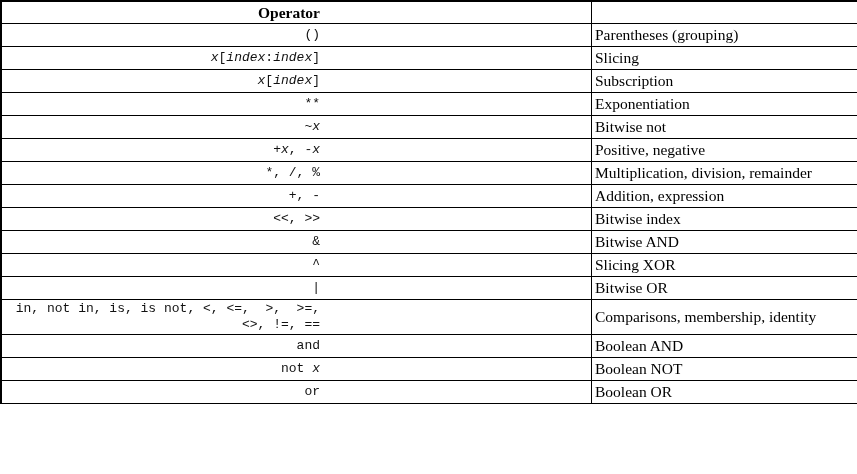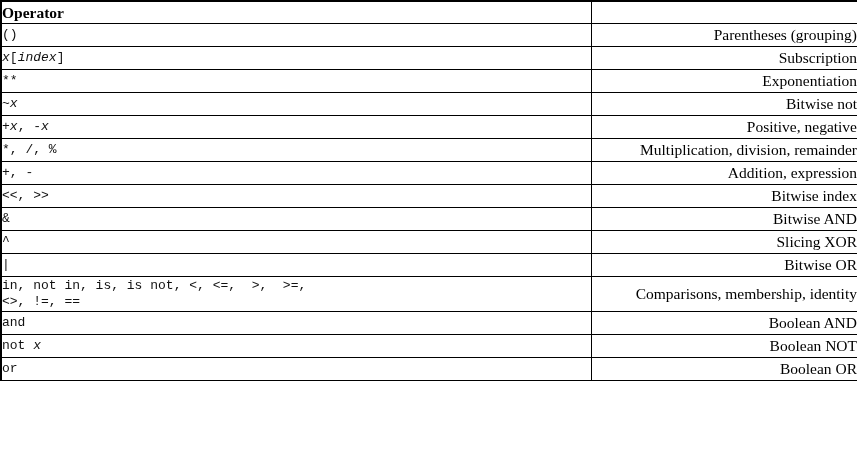--- a/index.html
+++ b/index.html
@@ -21,39 +21,38 @@
     padding: 0;
     vertical-align: middle;
     border-bottom: 1px solid #000;
   }
   td.op {
     width: 589px;
     border-right: 1px solid #000;
   }
   .opbox {
     width: 318px;
-    text-align: left;
+    text-align: right;
     font-family: "Liberation Mono", "DejaVu Sans Mono", monospace;
     font-size: 13px;
     color: #111111;
   }
   .opline {
     display: block;
     white-space: pre;
     line-height: 16px;
   }
   .it { font-style: italic; }
   td.desc {
     font-family: "Liberation Serif", "DejaVu Serif", serif;
     font-size: 15.5px;
     color: #000000;
     padding-left: 3px;
     white-space: nowrap;
     overflow: hidden;
-    text-align: right;
   }
   tr.hdr td { height: 21px; }
   tr.hdr .opbox {
     font-family: "Liberation Serif", "DejaVu Serif", serif;
     font-weight: bold;
     font-size: 15.5px;
     color: #000000;
   }
   tr.r td { height: 22px; }
   tr.tall td { height: 34px; }
@@ -74,20 +73,28 @@
       <td class="op">
           <div class="opbox">
         <span class="opline"><span>()</span></span>
       </div>
         </td>
       <td class="desc">Parentheses (grouping)</td>
     </tr>
     <tr class="r">
       <td class="op">
           <div class="opbox">
+        <span class="opline"><span class="it">x</span><span>[</span><span class="it">index</span><span>:</span><span class="it">index</span><span>]</span></span>
+      </div>
+        </td>
+      <td class="desc">Slicing</td>
+    </tr>
+    <tr class="r">
+      <td class="op">
+          <div class="opbox">
         <span class="opline"><span class="it">x</span><span>[</span><span class="it">index</span><span>]</span></span>
       </div>
         </td>
       <td class="desc">Subscription</td>
     </tr>
     <tr class="r">
       <td class="op">
           <div class="opbox">
         <span class="opline"><span>**</span></span>
       </div>

